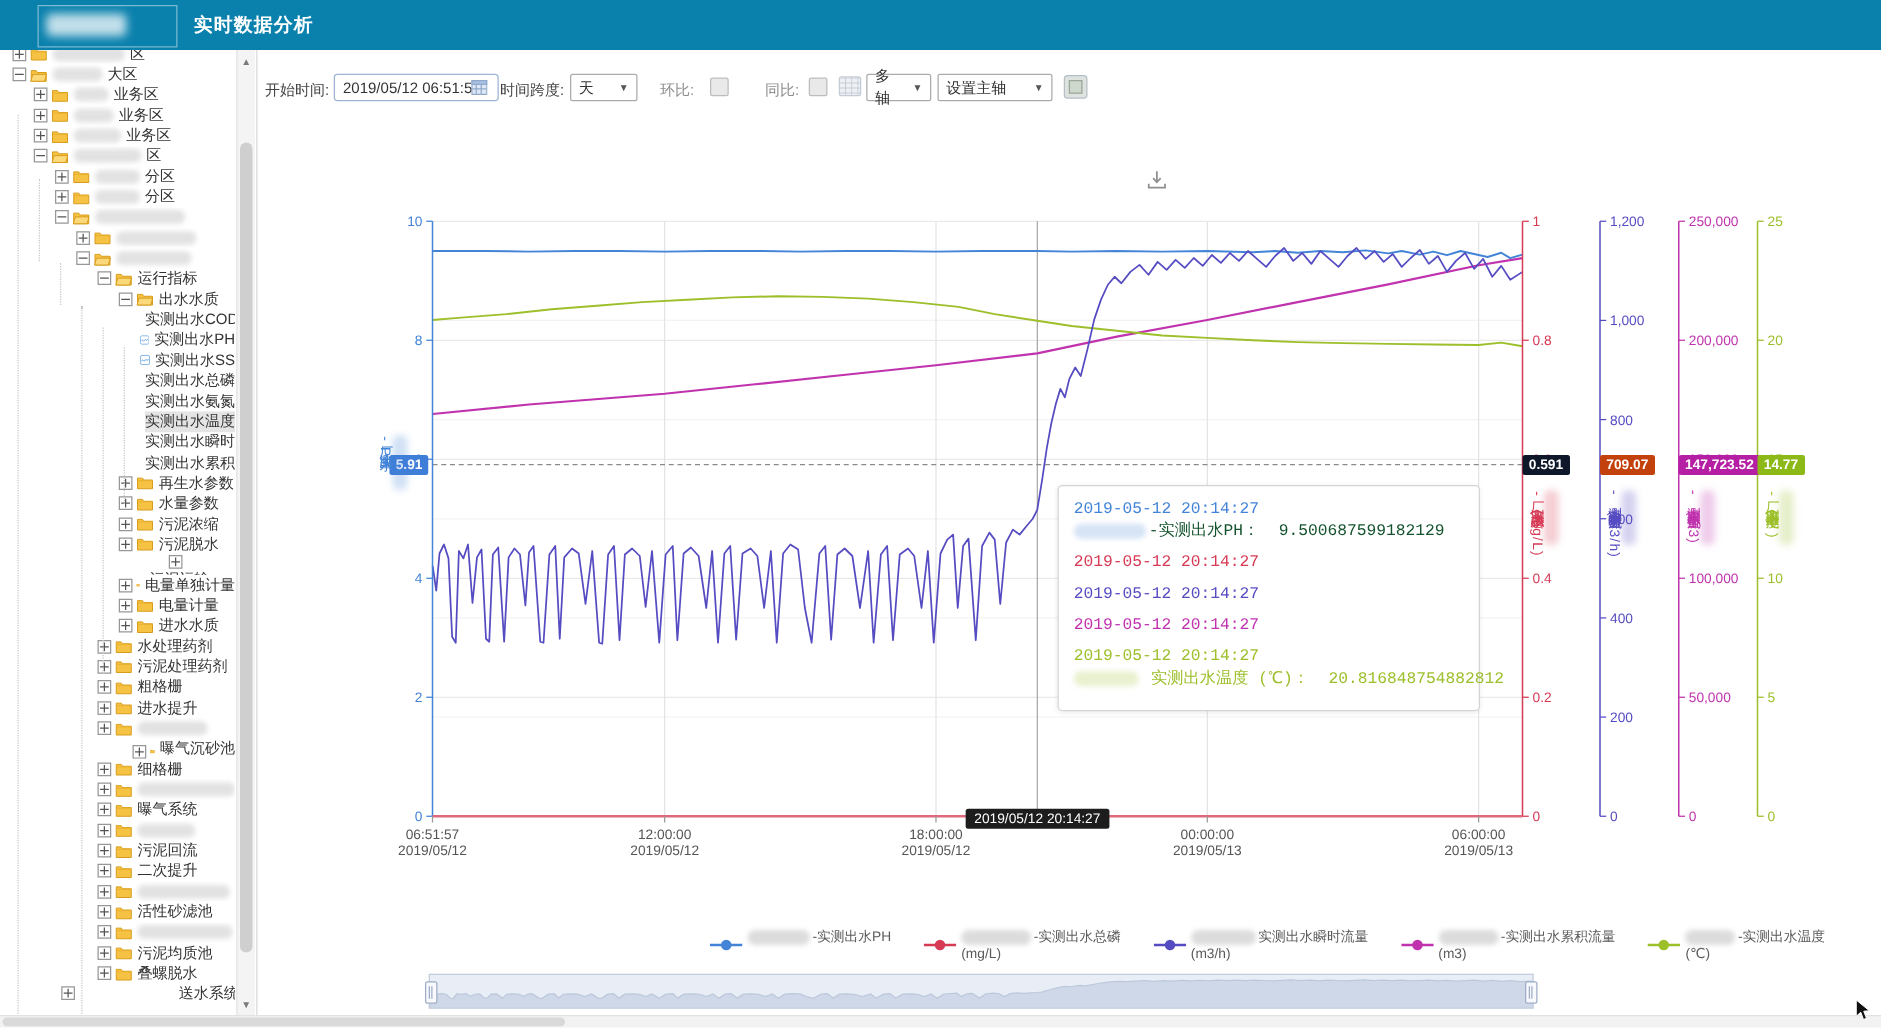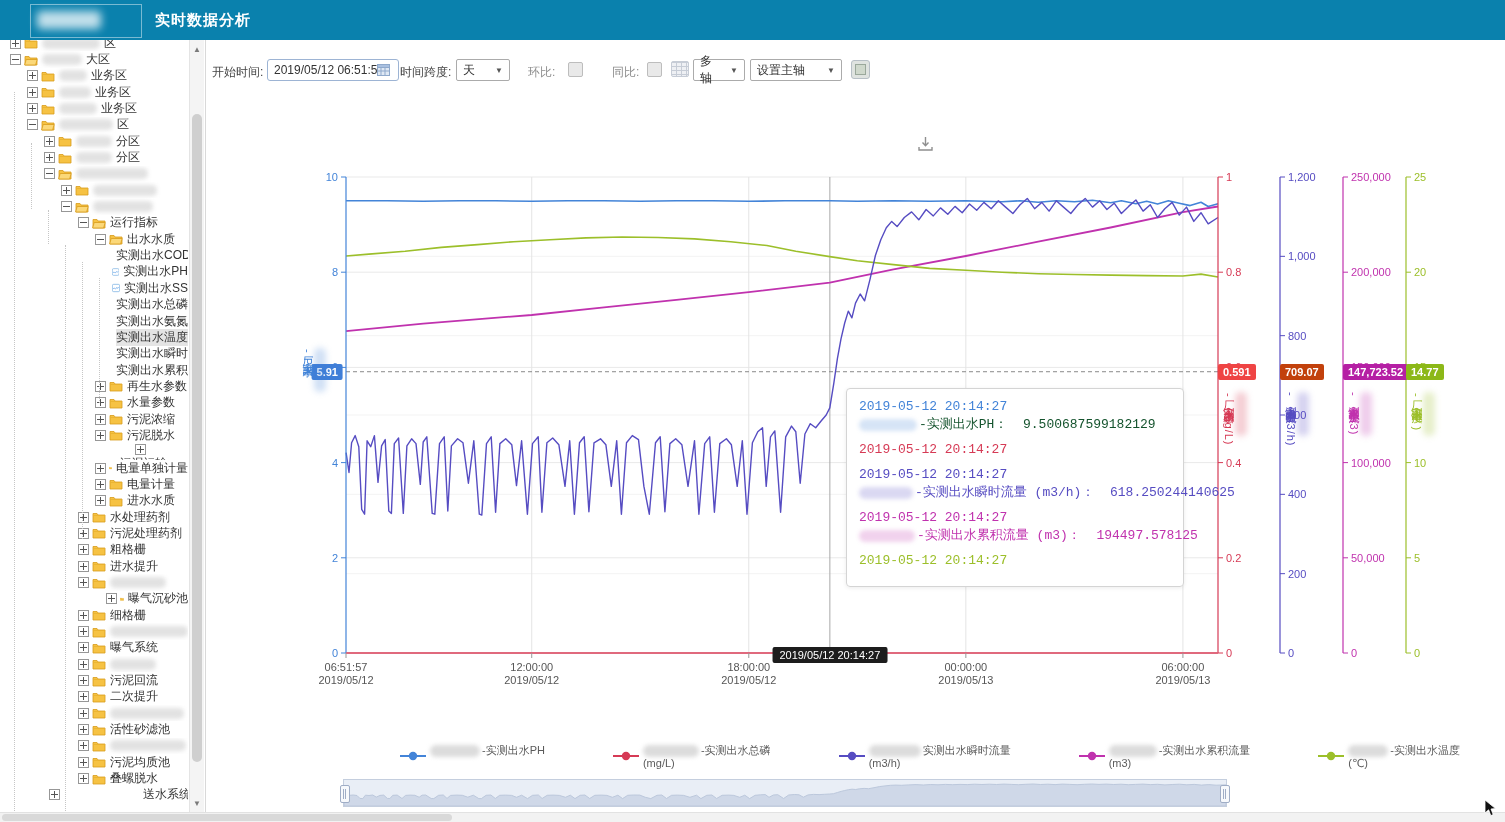--- a/index.html
+++ b/index.html
@@ -56,21 +56,21 @@
   
   .ttip{position:absolute;left:846px;top:388px;width:312px;background:rgba(255,255,255,.97);
         border:1px solid #d4d4d4;border-radius:4px;box-shadow:0 1px 4px rgba(0,0,0,.08);
         padding:9px 12px;font-size:13px;}
   .tt-item{margin-bottom:7px;font-family:Liberation Mono, monospace;}
   .tt-time{line-height:18px;}
   .tt-val{line-height:18px;white-space:nowrap;}
   .cblur{display:inline-block;height:12px;border-radius:6px;filter:blur(2px);vertical-align:middle;margin-right:2px;}
 
   
-  .legend{position:absolute;left:400px;top:744px;width:1060px;display:flex;justify-content:space-between;gap:26px;}
+  .legend{position:absolute;left:400px;top:744px;width:1060px;display:flex;justify-content:flex-end;gap:26px;}
   .lg-item{display:flex;align-items:flex-start;gap:4px;color:#5a5a5a;font-size:11px;line-height:13px;}
   .lg-item svg{margin-top:6px;flex:0 0 auto;}
 
   
   .dz{position:absolute;left:343px;top:779px;width:884px;height:28px;background:#e9eef6;border:1px solid #c4cede;box-sizing:border-box;}
   .dz-handle{position:absolute;top:5px;width:8px;height:16px;background:#f7f9fc;border:1px solid #9fadc6;border-radius:2px;}
   .dz-handle i{position:absolute;top:3px;bottom:3px;width:1px;background:#9fadc6;}
 
   
   .hsb{position:absolute;left:0;top:812px;width:1505px;height:10px;background:#f2f2f2;border-top:1px solid #e2e2e2;}
@@ -356,21 +356,21 @@
           <span class="tree-lbl">进水提升</span>
         </div>
         <div class="tree-row" style="padding-left: 78px;">
           <span class="exp plus"></span>
           <svg width="14" height="12" viewBox="0 0 14 12">
             <path d="M1 2.5 h4 l1 1.5 h7 v7 h-12 z" fill="#f6c243" stroke="#d89c1c" stroke-width="0.8"></path>
             <path d="M1 4.5 h12" stroke="#e8b12e" stroke-width="0.8"></path>
           </svg>
           <span class="tblur" style="width:56px"></span>
         </div>
-        <div class="tree-row" style="padding-left: 106px;">
+        <div class="tree-row" style="padding-left: 106px; align-items: flex-end;">
           <span class="exp plus"></span>
           <svg width="14" height="12" viewBox="0 0 14 12">
             <path d="M1 2.5 h4 l1 1.5 h7 v7 h-12 z" fill="#f6c243" stroke="#d89c1c" stroke-width="0.8"></path>
             <path d="M1 4.5 h12" stroke="#e8b12e" stroke-width="0.8"></path>
           </svg>
           <span class="tree-lbl">曝气沉砂池</span>
         </div>
         <div class="tree-row" style="padding-left: 78px;">
           <span class="exp plus"></span>
           <svg width="14" height="12" viewBox="0 0 14 12">
@@ -617,21 +617,21 @@
       <line x1="965.8493196150016" y1="653" x2="965.8493196150016" y2="658" stroke="#999"></line>
       <text x="965.8493196150016" y="671" fill="#555" font-size="11" text-anchor="middle">00:00:00</text>
       <text x="965.8493196150016" y="684" fill="#555" font-size="11" text-anchor="middle">2019/05/13</text>
       <line x1="1182.908728841686" y1="653" x2="1182.908728841686" y2="658" stroke="#999"></line>
       <text x="1182.908728841686" y="671" fill="#555" font-size="11" text-anchor="middle">06:00:00</text>
       <text x="1182.908728841686" y="684" fill="#555" font-size="11" text-anchor="middle">2019/05/13</text>
     </svg>
 
   <div id="badges">
       <div class="badge" style="background: rgb(63, 126, 216); left: 343px; transform: translateX(-100%);">5.91</div>
-      <div class="badge" style="background: #ef4444; left: 1218px;">0.591</div>
+      <div class="badge" style="background: #0f172a; left: 1218px;">0.591</div>
       <div class="badge" style="background: #c2410c; left: 1280px;">709.07</div>
       <div class="badge" style="background: rgb(181, 31, 164); left: 1343px;">147,723.52</div>
       <div class="badge" style="background: rgb(140, 184, 24); left: 1406px;">14.77</div>
     </div>
   <div id="vnames">
       <div class="vname" style="color: rgb(67, 132, 216); left: 301px; top: 348px;"><span class="vblur" style="height:44px;background:rgba(67,132,216,0.25)"></span>厂-实测出水PH</div>
       <div class="vname" style="color: rgb(214, 58, 85); left: 1222px; top: 392px;"><span class="vblur" style="height:44px;background:rgba(214,58,85,0.25)"></span>厂-实测出水总磷 (mg/L)</div>
       <div class="vname" style="color: rgb(86, 76, 194); left: 1284px; top: 392px;"><span class="vblur" style="height:44px;background:rgba(86,76,194,0.25)"></span>-实测出水瞬时流量 (m3/h)</div>
       <div class="vname" style="color: rgb(192, 50, 174); left: 1347px; top: 392px;"><span class="vblur" style="height:44px;background:rgba(192,50,174,0.25)"></span>-实测出水累积流量 (m3)</div>
       <div class="vname" style="color: rgb(156, 191, 42); left: 1410px; top: 392px;"><span class="vblur" style="height:44px;background:rgba(156,191,42,0.25)"></span>厂-实测出水温度 (℃)</div>
@@ -641,28 +641,27 @@
   <div class="ttip" id="ttip">
       <div class="tt-item">
         <div class="tt-time" style="color:#4384d8">2019-05-12 20:14:27</div>
   <div class="tt-val" style="color:#14532d"><span class="cblur" style="width:58px;background:rgba(67,132,216,0.22)"></span>-实测出水PH：&nbsp; 9.500687599182129</div>
       </div>
       <div class="tt-item">
         <div class="tt-time" style="color:#d63a55">2019-05-12 20:14:27</div>
       </div>
       <div class="tt-item">
         <div class="tt-time" style="color:#564cc2">2019-05-12 20:14:27</div>
-  <div class="tt-val" style="color:#564cc2"><span class="cblur" style="width:54px;background:rgba(86,76,194,0.22)"></span>-实测出水瞬时流量 (m3/h)：&nbsp; 618.250244140625</div>
       </div>
       <div class="tt-item">
         <div class="tt-time" style="color:#c032ae">2019-05-12 20:14:27</div>
-  <div class="tt-val" style="color:#c032ae"><span class="cblur" style="width:56px;background:rgba(192,50,174,0.22)"></span>-实测出水累积流量 (m3)：&nbsp; 194497.578125</div>
       </div>
       <div class="tt-item">
         <div class="tt-time" style="color:#9cbf2a">2019-05-12 20:14:27</div>
+  <div class="tt-val" style="color:#9cbf2a"><span class="cblur" style="width:52px;background:rgba(156,191,42,0.22)"></span> 实测出水温度 (℃)：&nbsp; 20.816848754882812</div>
       </div>
     </div>
 
   <div class="legend" id="legend">
       <div class="lg-item">
         <svg width="26" height="12" viewBox="0 0 26 12">
      <line x1="0" y1="6" x2="26" y2="6" stroke="#4384d8" stroke-width="2"></line>
           <circle cx="13" cy="6" r="4.2" fill="#4384d8"></circle>
         </svg>
   <div><span class="cblur" style="width:50px;background:#dcdcdc"></span>-实测出水PH</div>

